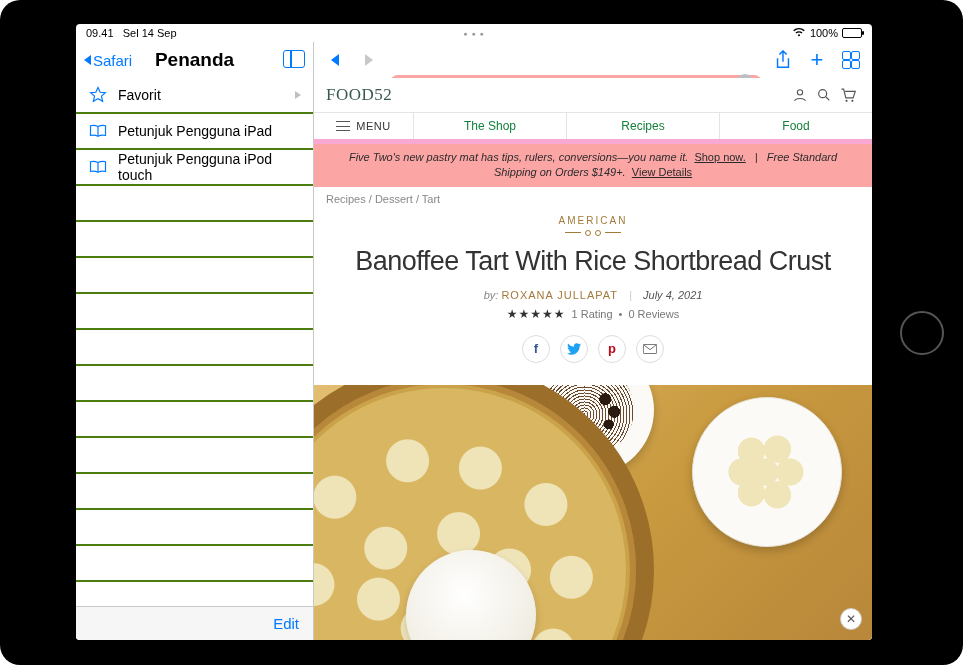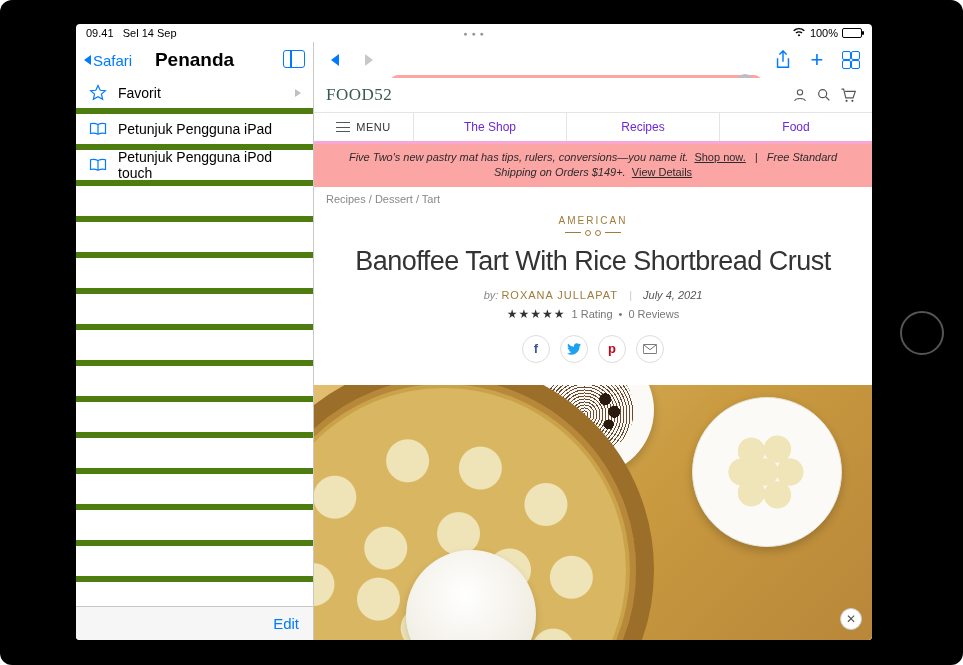--- a/index.html
+++ b/index.html
@@ -1,18 +1,18 @@
 <!DOCTYPE html>
 <html><head>
 <meta charset="utf-8">
 <style>
   * { box-sizing: border-box; margin: 0; padding: 0; }
   html, body { width: 963px; height: 665px; font-family: -apple-system, "Helvetica Neue", Arial, sans-serif; background:#fff; }
   .device {
-    width: 963px; height: 665px; background:#000; border-radius: 12px; position:relative; overflow:hidden;
+    width: 963px; height: 665px; background:#000; border-radius: 20px; position:relative; overflow:hidden;
   }
   .home-btn {
     position:absolute; right:19px; top:50%; width:44px; height:44px; transform:translateY(-50%);
     border:2px solid #555; border-radius:50%;
   }
   .screen {
     position:absolute; left:76px; top:24px; width:796px; height:616px; background:#fff; border-radius:4px; overflow:hidden;
     display:flex; flex-direction:column;
   }
   
@@ -31,21 +31,21 @@
   .split { flex:1; display:flex; min-height:0;}
   .sidebar { width:238px; border-right:1px solid #c8c8c8; display:flex; flex-direction:column; background:#fff;}
   .sb-header { height:36px; display:flex; align-items:center; padding:0 8px; position:relative;}
   .back-link { color:#007aff; font-size:15px; display:flex; align-items:center; gap:2px; cursor:pointer;}
   .chev { width:0; height:0; border-top:5px solid transparent; border-bottom:5px solid transparent;}
   .chev.left { border-right:7px solid #007aff;}
   .sb-title { position:absolute; left:0; right:0; text-align:center; font-size:19px; font-weight:600; color:#000; pointer-events:none;}
   .sb-toggle { position:absolute; right:8px; top:8px; width:22px; height:18px; border:1.5px solid #007aff; border-radius:3px;}
   .sb-toggle::after{content:"";position:absolute;left:6px;top:0;bottom:0;width:1.5px;background:#007aff;}
   .sb-list { flex:1; overflow:hidden;}
-  .sb-row { height:36px; display:flex; align-items:center; padding:0 12px; border-bottom:6px solid #4d7c0f; font-size:14px; color:#000; gap:10px; cursor:pointer;}
+  .sb-row { height:36px; display:flex; align-items:center; padding:0 12px; border-bottom:2px solid #4d7c0f; font-size:14px; color:#000; gap:10px; cursor:pointer;}
   .sb-row.blank { cursor:default;}
   .sb-icon { width:20px; height:20px; display:flex; align-items:center; justify-content:center; flex:0 0 20px;}
   .chev-right-sm { margin-left:auto; width:0;height:0;border-top:4px solid transparent;border-bottom:4px solid transparent;border-left:6px solid #c0c0c0;}
   .sb-footer { height:34px; border-top:1px solid #c8c8c8; display:flex; align-items:center; justify-content:flex-end; padding:0 14px; background:#f6f6f6;}
   .sb-footer span { color:#007aff; font-size:15px; cursor:pointer;}
   
   .main { flex:1; display:flex; flex-direction:column; min-width:0; }
   .toolbar { height:36px; display:flex; align-items:center; padding:0 8px; gap:8px;}
   .tb-btn { width:26px; display:flex; align-items:center; justify-content:center; cursor:pointer;}
   .tb-chev { width:0;height:0;border-top:6px solid transparent;border-bottom:6px solid transparent;}
@@ -63,25 +63,25 @@
   .tabs-icon .sq:nth-child(1){left:0;top:0;}
   .tabs-icon .sq:nth-child(2){right:0;top:0;}
   .tabs-icon .sq:nth-child(3){left:0;bottom:0;}
   .tabs-icon .sq:nth-child(4){right:0;bottom:0;}
   
   .page { flex:1; overflow:hidden; position:relative; background:#fff; display:flex; flex-direction:column;}
   .site-header { height:34px; display:flex; align-items:center; padding:0 12px; }
   .site-logo { font-family: Georgia, serif; font-size:17px; letter-spacing:0.5px; color:#3a5a4f;}
   .site-header .spacer{flex:1;}
   .site-icn{width:24px;display:flex;align-items:center;justify-content:center;color:#444;font-size:14px;cursor:pointer;}
-  .site-nav { height:32px; display:flex; border-top:1px solid #e4e4e4;border-bottom:3px solid #f9a8d4;}
+  .site-nav { height:32px; display:flex; border-top:1px solid #e4e4e4;border-bottom:5px solid #f9a8d4;}
   .site-nav .menu-btn{width:100px;display:flex;align-items:center;justify-content:center;gap:6px;font-size:11px;color:#333;border-right:1px solid #e4e4e4;cursor:pointer;letter-spacing:0.5px;}
   .ham{width:14px;height:10px;border-top:1.5px solid #555;border-bottom:1.5px solid #555;position:relative;}
   .ham::after{content:"";position:absolute;left:0;right:0;top:3.5px;height:1.5px;background:#555;}
-  .site-nav .nav-item{flex:1;display:flex;align-items:center;justify-content:center;font-size:12px;color:#6d28d9;cursor:pointer;border-right:1px solid #e4e4e4;}
+  .site-nav .nav-item{flex:1;display:flex;align-items:center;justify-content:center;font-size:12px;color:#15803d;cursor:pointer;border-right:1px solid #e4e4e4;}
   .site-nav .nav-item:last-child{border-right:none;}
   .promo{background:#fca5a5;padding:6px 20px;font-size:11px;color:#2b2b2b;text-align:center;font-style:italic;line-height:1.4;}
   .promo .link{text-decoration:underline;font-style:normal;cursor:pointer;}
   .promo .sep{padding:0 6px;}
   .crumbs{padding:6px 12px;font-size:11px;color:#888;}
   .crumbs span{cursor:pointer;}
   .article-head{text-align:center;padding:4px 20px 10px;}
   .cat{font-size:10px;letter-spacing:2px;color:#a27a3a;margin-bottom:4px;}
   .cat-div{display:flex;align-items:center;justify-content:center;gap:4px;margin-bottom:10px;}
   .cat-div .line{width:16px;height:1px;background:#a27a3a;}

